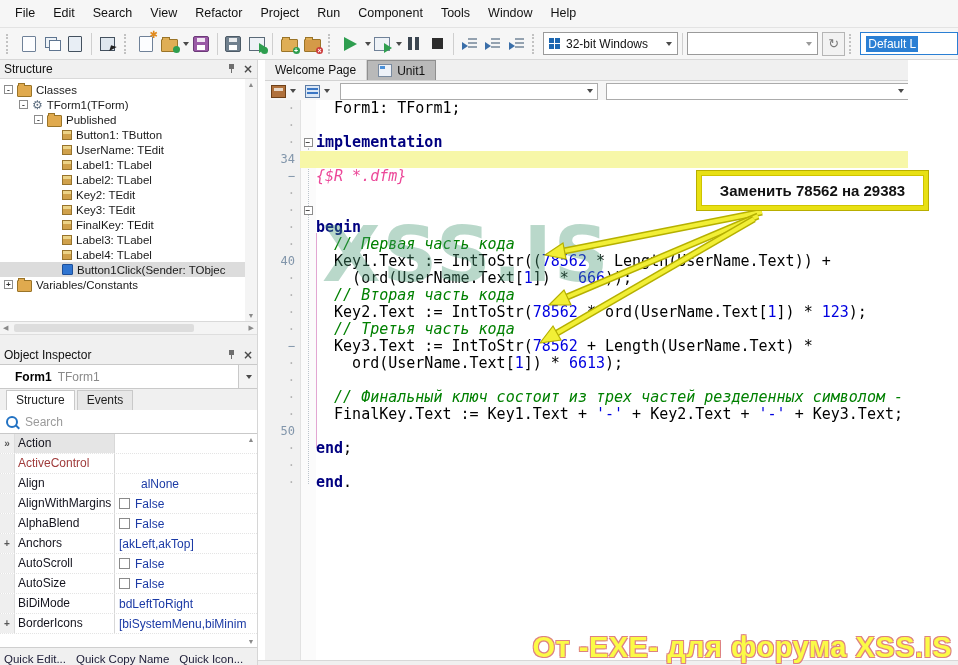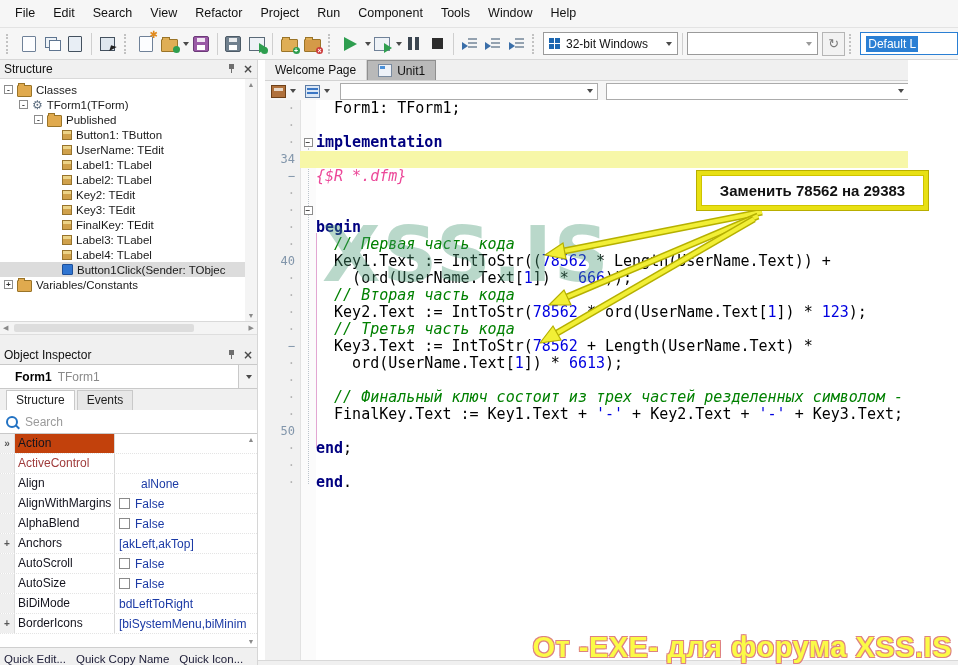--- a/index.html
+++ b/index.html
@@ -78,21 +78,21 @@
   .oi-tab{padding:2px 9px 3px;border:1px solid #c9c9c9;border-bottom:none;background:#e7e7e7;color:#222;margin-right:2px;}
   .oi-tab.active{background:#fff;}
   .oi-search{height:23px;background:#fff;border-bottom:1px solid #c9c9c9;display:flex;align-items:center;padding-left:6px;}
   .mag{width:8px;height:8px;border:2px solid #2272c3;border-radius:50%;position:relative;flex:none;}
   .mag:after{content:"";position:absolute;width:5px;height:2px;background:#2272c3;transform:rotate(45deg);left:7px;top:8px;}
   .search-ph{color:#9a9a9a;font-size:12px;margin-left:7px;}
   .oi-grid{height:213px;background:#fff;position:relative;overflow:hidden;}
   .prop-row{height:19px;display:flex;align-items:center;font-size:12px;border-bottom:1px dotted #e4e4e4;}
   .prop-left{width:14px;align-self:stretch;background:#efefef;border-right:1px solid #dcdcdc;font:bold 10px/19px "Liberation Sans",sans-serif;color:#555;text-align:center;flex:none;}
   .prop-name{width:96px;padding-left:3px;color:#14141e;white-space:nowrap;overflow:hidden;flex:none;align-self:stretch;line-height:19px;border-right:1px solid #d8d8d8;}
-  .prop-row.sel .prop-name{background:#c2410c;}
+  .prop-row.sel .prop-name{background:#e5e5e5;}
   .prop-name.red{color:#a03c3c;}
   .prop-val{flex:1;padding-left:4px;color:#1b3aa5;white-space:nowrap;overflow:hidden;display:flex;align-items:center;}
   .prop-val.ind{padding-left:26px;}
   .cb{width:11px;height:11px;border:1px solid #8a8a8a;background:#fff;margin-right:5px;flex:none;box-sizing:border-box;}
   .quickbar{height:22px;background:#f0f0f0;border-top:1px solid #cfcfcf;display:flex;align-items:center;padding-left:4px;font-size:11.5px;color:#20203a;gap:10px;white-space:nowrap;overflow:hidden;}
 
   
   .editor{position:absolute;left:265px;top:60px;width:643px;height:605px;background:#fff;}
   .tabbar{height:20px;background:#f0f0f0;border-bottom:1px solid #d2d2d2;display:flex;align-items:stretch;font-size:12px;color:#111;}
   .tab{display:flex;align-items:center;padding:0 10px;border-right:1px solid #d2d2d2;}

